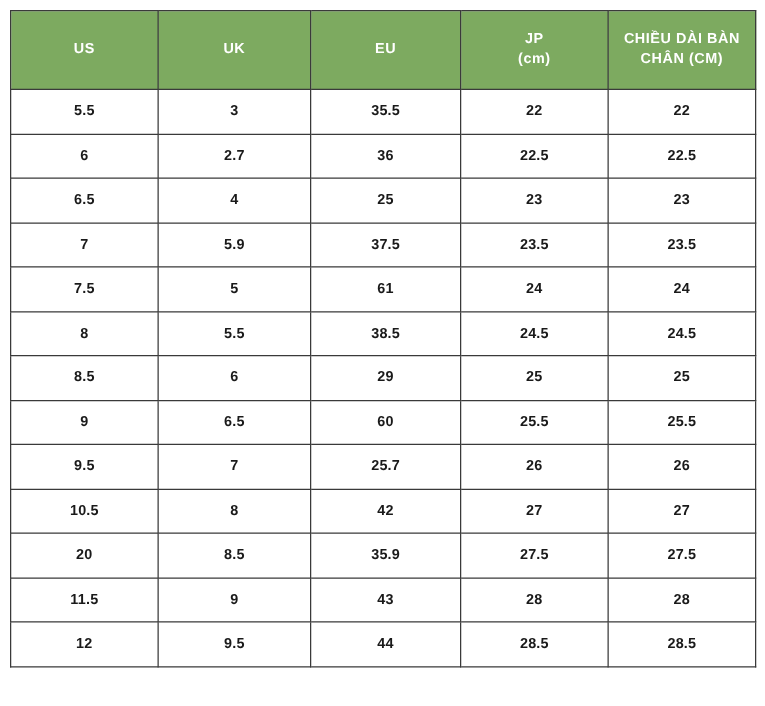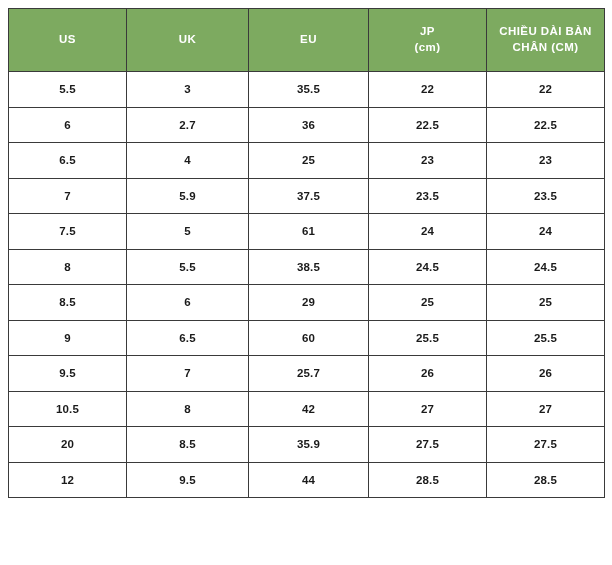--- a/index.html
+++ b/index.html
@@ -160,20 +160,27 @@
           <td>27</td>
         </tr>
         <tr>
           <td>20</td>
           <td>8.5</td>
           <td>35.9</td>
           <td>27.5</td>
           <td>27.5</td>
         </tr>
         <tr>
+          <td>11.5</td>
+          <td>9</td>
+          <td>43</td>
+          <td>28</td>
+          <td>28</td>
+        </tr>
+        <tr>
           <td>12</td>
           <td>9.5</td>
           <td>44</td>
           <td>28.5</td>
           <td>28.5</td>
         </tr>
       </tbody>
   </table>
 </div>
 

